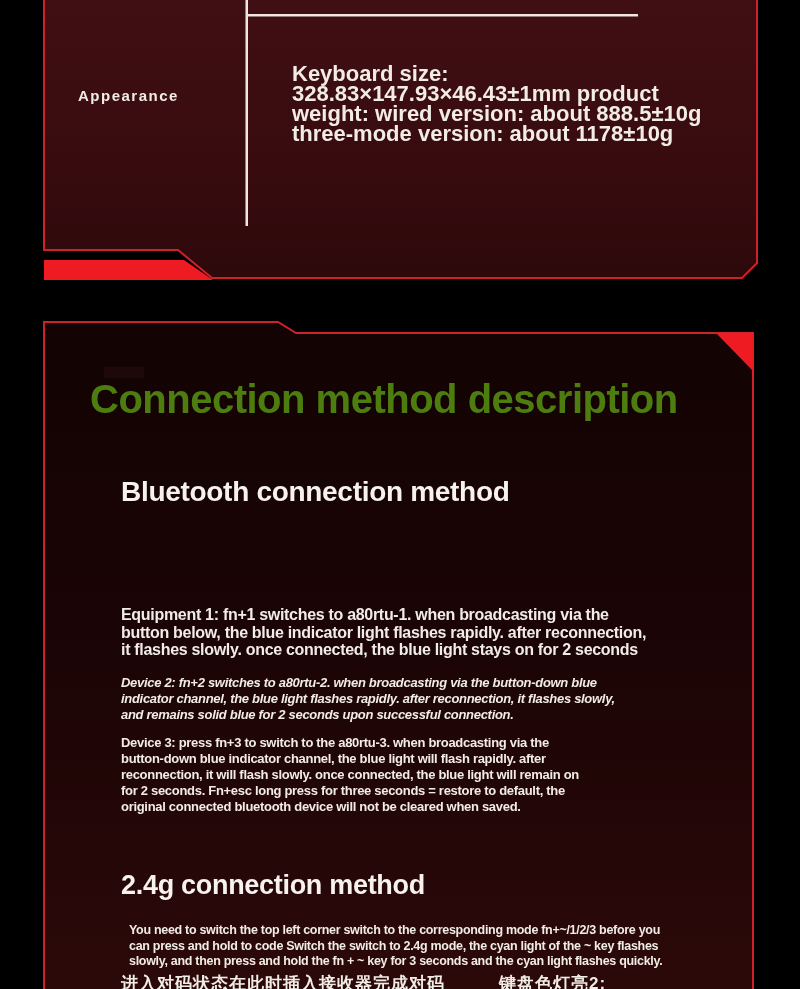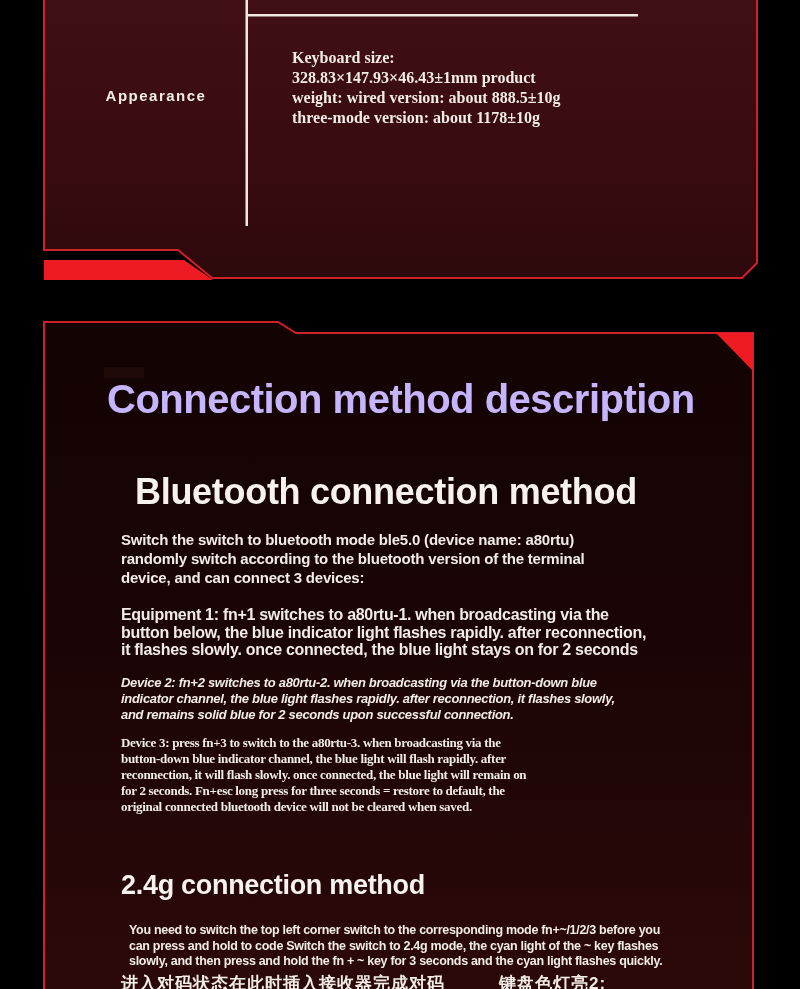--- a/index.html
+++ b/index.html
@@ -8,51 +8,50 @@
     width:800px;height:989px;
     background:#000;
     overflow:hidden;
     font-family:"Liberation Sans","DejaVu Sans",sans-serif;
     font-weight:bold;
     color:#f2ece6;
   }
   .stage svg{position:absolute;left:0;top:0;}
   .abs{position:absolute;white-space:nowrap;}
   .appearance-label{
-    left:86px;top:87px;width:140px;
-    text-align:center;font-size:15px;letter-spacing:1.5px;
+    left:78px;top:87px;width:140px;
+    text-align:left;font-size:15px;letter-spacing:1.5px;
   }
   .kb-spec{
-    left:292px;top:48px;
-    font-size:16px;line-height:20px;letter-spacing:0px;font-family:Liberation Serif, serif;
+    left:292px;top:64px;
+    font-size:22px;line-height:20px;letter-spacing:0px;
   }
   .h1{
     left:90px;top:375px;
     font-size:40px;line-height:48px;letter-spacing:-0.5px;
-    color:#c4b5fd;
-    margin-left:17px;
+    color:#4d7c0f;
   }
   .h2{
-    left:135px;top:475px;
-    font-size:36px;line-height:34px;letter-spacing:-0.3px;
+    left:121px;top:475px;
+    font-size:28px;line-height:34px;letter-spacing:-0.3px;
     color:#f7f2ee;
   }
   .h3{
     left:121px;top:869px;
     font-size:27px;line-height:32px;letter-spacing:-0.3px;
     color:#f7f2ee;
     text-align:right;
   }
   .para-lg{
     left:121px;top:530px;
     font-size:15px;line-height:19px;letter-spacing:-0.2px;
   }
   .para-lg2{left:121px;top:606px;font-size:16px;line-height:17.5px;letter-spacing:-0.3px;}
   .para-sm1{left:121px;top:675px;font-size:13px;line-height:16px;letter-spacing:-0.3px;font-style:italic;}
-  .para-sm2{left:121px;top:735px;font-size:13px;line-height:16px;letter-spacing:-0.3px;font-family:Liberation Serif, serif;}
+  .para-sm2{left:121px;top:735px;font-size:13px;line-height:16px;letter-spacing:-0.3px;}
   .para-xs{left:121px;top:923px;font-size:12.5px;line-height:15.5px;letter-spacing:-0.3px;margin-left:8px;}
   .para-cn{left:121px;top:973px;font-size:17px;line-height:22px;letter-spacing:1px;}
 </style>
 </head>
 <body>
 
 <div class="stage">
 
   <svg width="800" height="989" viewBox="0 0 800 989">
     <defs>
@@ -83,21 +82,20 @@
   </svg>
 
   <div class="abs appearance-label">Appearance</div>
 
   <div class="abs kb-spec">Keyboard size:<br>328.83×147.93×46.43±1mm product<br>weight: wired version: about 888.5±10g<br>three-mode version: about 1178±10g</div>
 
   <div class="abs h1">Connection method description</div>
 
   <div class="abs h2">Bluetooth connection method</div>
 
-  <div class="abs para-lg">Switch the switch to bluetooth mode ble5.0 (device name: a80rtu)<br>randomly switch according to the bluetooth version of the terminal<br>device, and can connect 3 devices:</div>
 
   <div class="abs para-lg2">Equipment 1: fn+1 switches to a80rtu-1. when broadcasting via the<br>button below, the blue indicator light flashes rapidly. after reconnection,<br>it flashes slowly. once connected, the blue light stays on for 2 seconds</div>
 
   <div class="abs para-sm1">Device 2: fn+2 switches to a80rtu-2. when broadcasting via the button-down blue<br>indicator channel, the blue light flashes rapidly. after reconnection, it flashes slowly,<br>and remains solid blue for 2 seconds upon successful connection.</div>
 
   <div class="abs para-sm2">Device 3: press fn+3 to switch to the a80rtu-3. when broadcasting via the<br>button-down blue indicator channel, the blue light will flash rapidly. after<br>reconnection, it will flash slowly. once connected, the blue light will remain on<br>for 2 seconds. Fn+esc long press for three seconds = restore to default, the<br>original connected bluetooth device will not be cleared when saved.</div>
 
   <div class="abs h3">2.4g connection method</div>
 
   <div class="abs para-xs">You need to switch the top left corner switch to the corresponding mode fn+~/1/2/3 before you<br>can press and hold to code Switch the switch to 2.4g mode, the cyan light of the ~ key flashes<br>slowly, and then press and hold the fn + ~ key for 3 seconds and the cyan light flashes quickly.</div>

